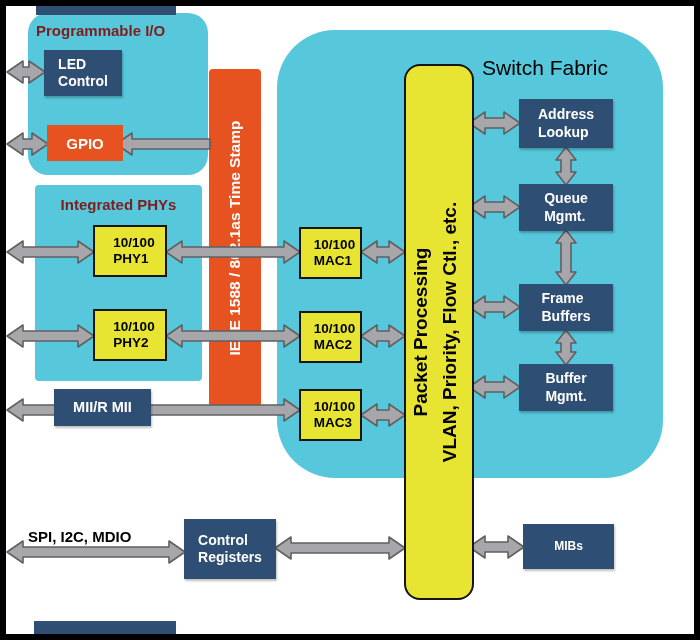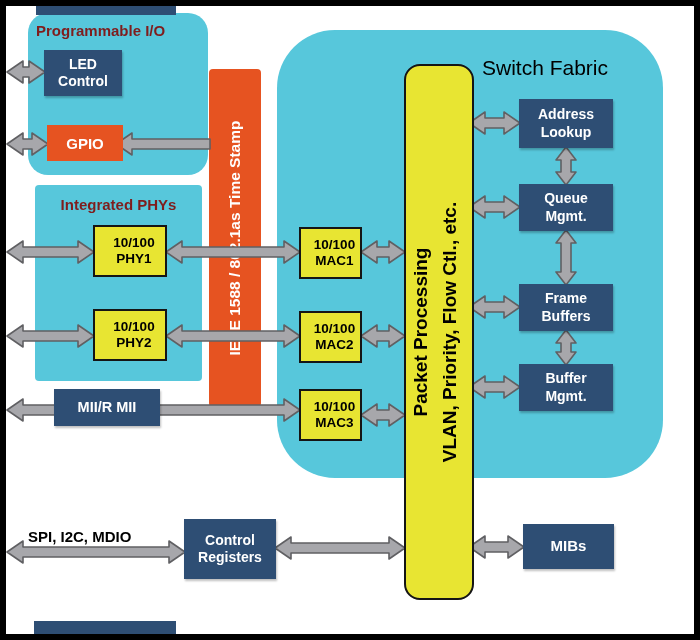--- a/index.html
+++ b/index.html
@@ -3,21 +3,21 @@
 <meta charset="utf-8">
 <style>
   html,body{margin:0;padding:0;background:#ffffff;}
   body{font-family:"Liberation Sans", sans-serif;}
   .canvas{position:relative;width:700px;height:640px;background:#ffffff;overflow:hidden;}
   .frame{position:absolute;inset:0;border:6px solid #000;z-index:10;pointer-events:none;}
   .strip{position:absolute;background:var(--navy,#2e4e74);z-index:5;}
   .blob{position:absolute;background:var(--cyan,#57c7db);z-index:1;}
   .group-label{font-weight:bold;font-size:15px;color:#7f1d1d;}
   .bx{position:absolute;display:flex;align-items:center;justify-content:center;
-      text-align:center;white-space:pre-line;font-weight:bold;z-index:4;box-sizing:border-box;}
+      white-space:pre-line;font-weight:bold;z-index:4;box-sizing:border-box;}
   .navy{background:var(--navy,#2e4e74);color:#fff;font-size:14px;line-height:1.25;
         box-shadow:1px 2px 2px rgba(0,0,0,.25);}
   .yellow{background:var(--yellow,#e8e532);border:2px solid #151515;color:#000;
           font-size:13.5px;line-height:1.2;padding-left:8px;}
   .orangebx{position:absolute;background:var(--orange,#e65321);z-index:2;border-radius:4px;}
   .vtext{position:absolute;left:50%;top:50%;transform:translate(-50%,-50%) rotate(-90deg);
          text-align:center;white-space:pre-line;font-weight:bold;}
   .pp-box{background:var(--yellow,#e8e532);border:2px solid #151515;border-radius:16px;
           position:absolute;z-index:4;}
   .pp-text{width:520px;height:64px;font-size:19px;line-height:1.5;color:#000;}
@@ -83,39 +83,39 @@
   <div class="bx navy" style="left:44px;top:50px;width:78px;height:46px">LED
 Control</div>
 
   <div class="bx" style="left:47px;top:125px;width:76px;height:36px;background:var(--orange,#e65321);color:#fff;font-size:15px">GPIO</div>
 
   <div class="bx yellow" style="left:93px;top:225px;width:74px;height:52px">10/100
 PHY1</div>
   <div class="bx yellow" style="left:93px;top:309px;width:74px;height:52px">10/100
 PHY2</div>
 
-  <div class="bx navy" style="left:54px;top:389px;width:106px;height:37px;font-size:14.5px">MII/R MII</div>
+  <div class="bx navy" style="left:54px;top:389px;width:97px;height:37px;font-size:14.5px">MII/R MII</div>
 
   <div class="bx yellow" style="left:299px;top:227px;width:63px;height:52px">10/100
 MAC1</div>
   <div class="bx yellow" style="left:299px;top:311px;width:63px;height:52px">10/100
 MAC2</div>
   <div class="bx yellow" style="left:299px;top:389px;width:63px;height:52px">10/100
 MAC3</div>
 
   <div class="bx navy" style="left:519px;top:99px;width:94px;height:49px">Address
 Lookup</div>
   <div class="bx navy" style="left:519px;top:184px;width:94px;height:47px">Queue
 Mgmt.</div>
   <div class="bx navy" style="left:519px;top:284px;width:94px;height:47px">Frame
 Buffers</div>
   <div class="bx navy" style="left:519px;top:364px;width:94px;height:47px">Buffer
 Mgmt.</div>
 
-  <div class="bx navy" style="left:523px;top:524px;width:91px;height:45px;font-size:15px">MIBs</div>
+  <div class="bx navy" style="left:523px;top:524px;width:91px;height:45px;font-size:12px">MIBs</div>
 
   <div class="bx navy" style="left:184px;top:519px;width:92px;height:60px">Control
 Registers</div>
 
   <div class="spi-label" style="left:28px;top:528px">SPI, I2C, MDIO</div>
 
   <div class="frame"></div>
 </div>
 
 </body></html>

